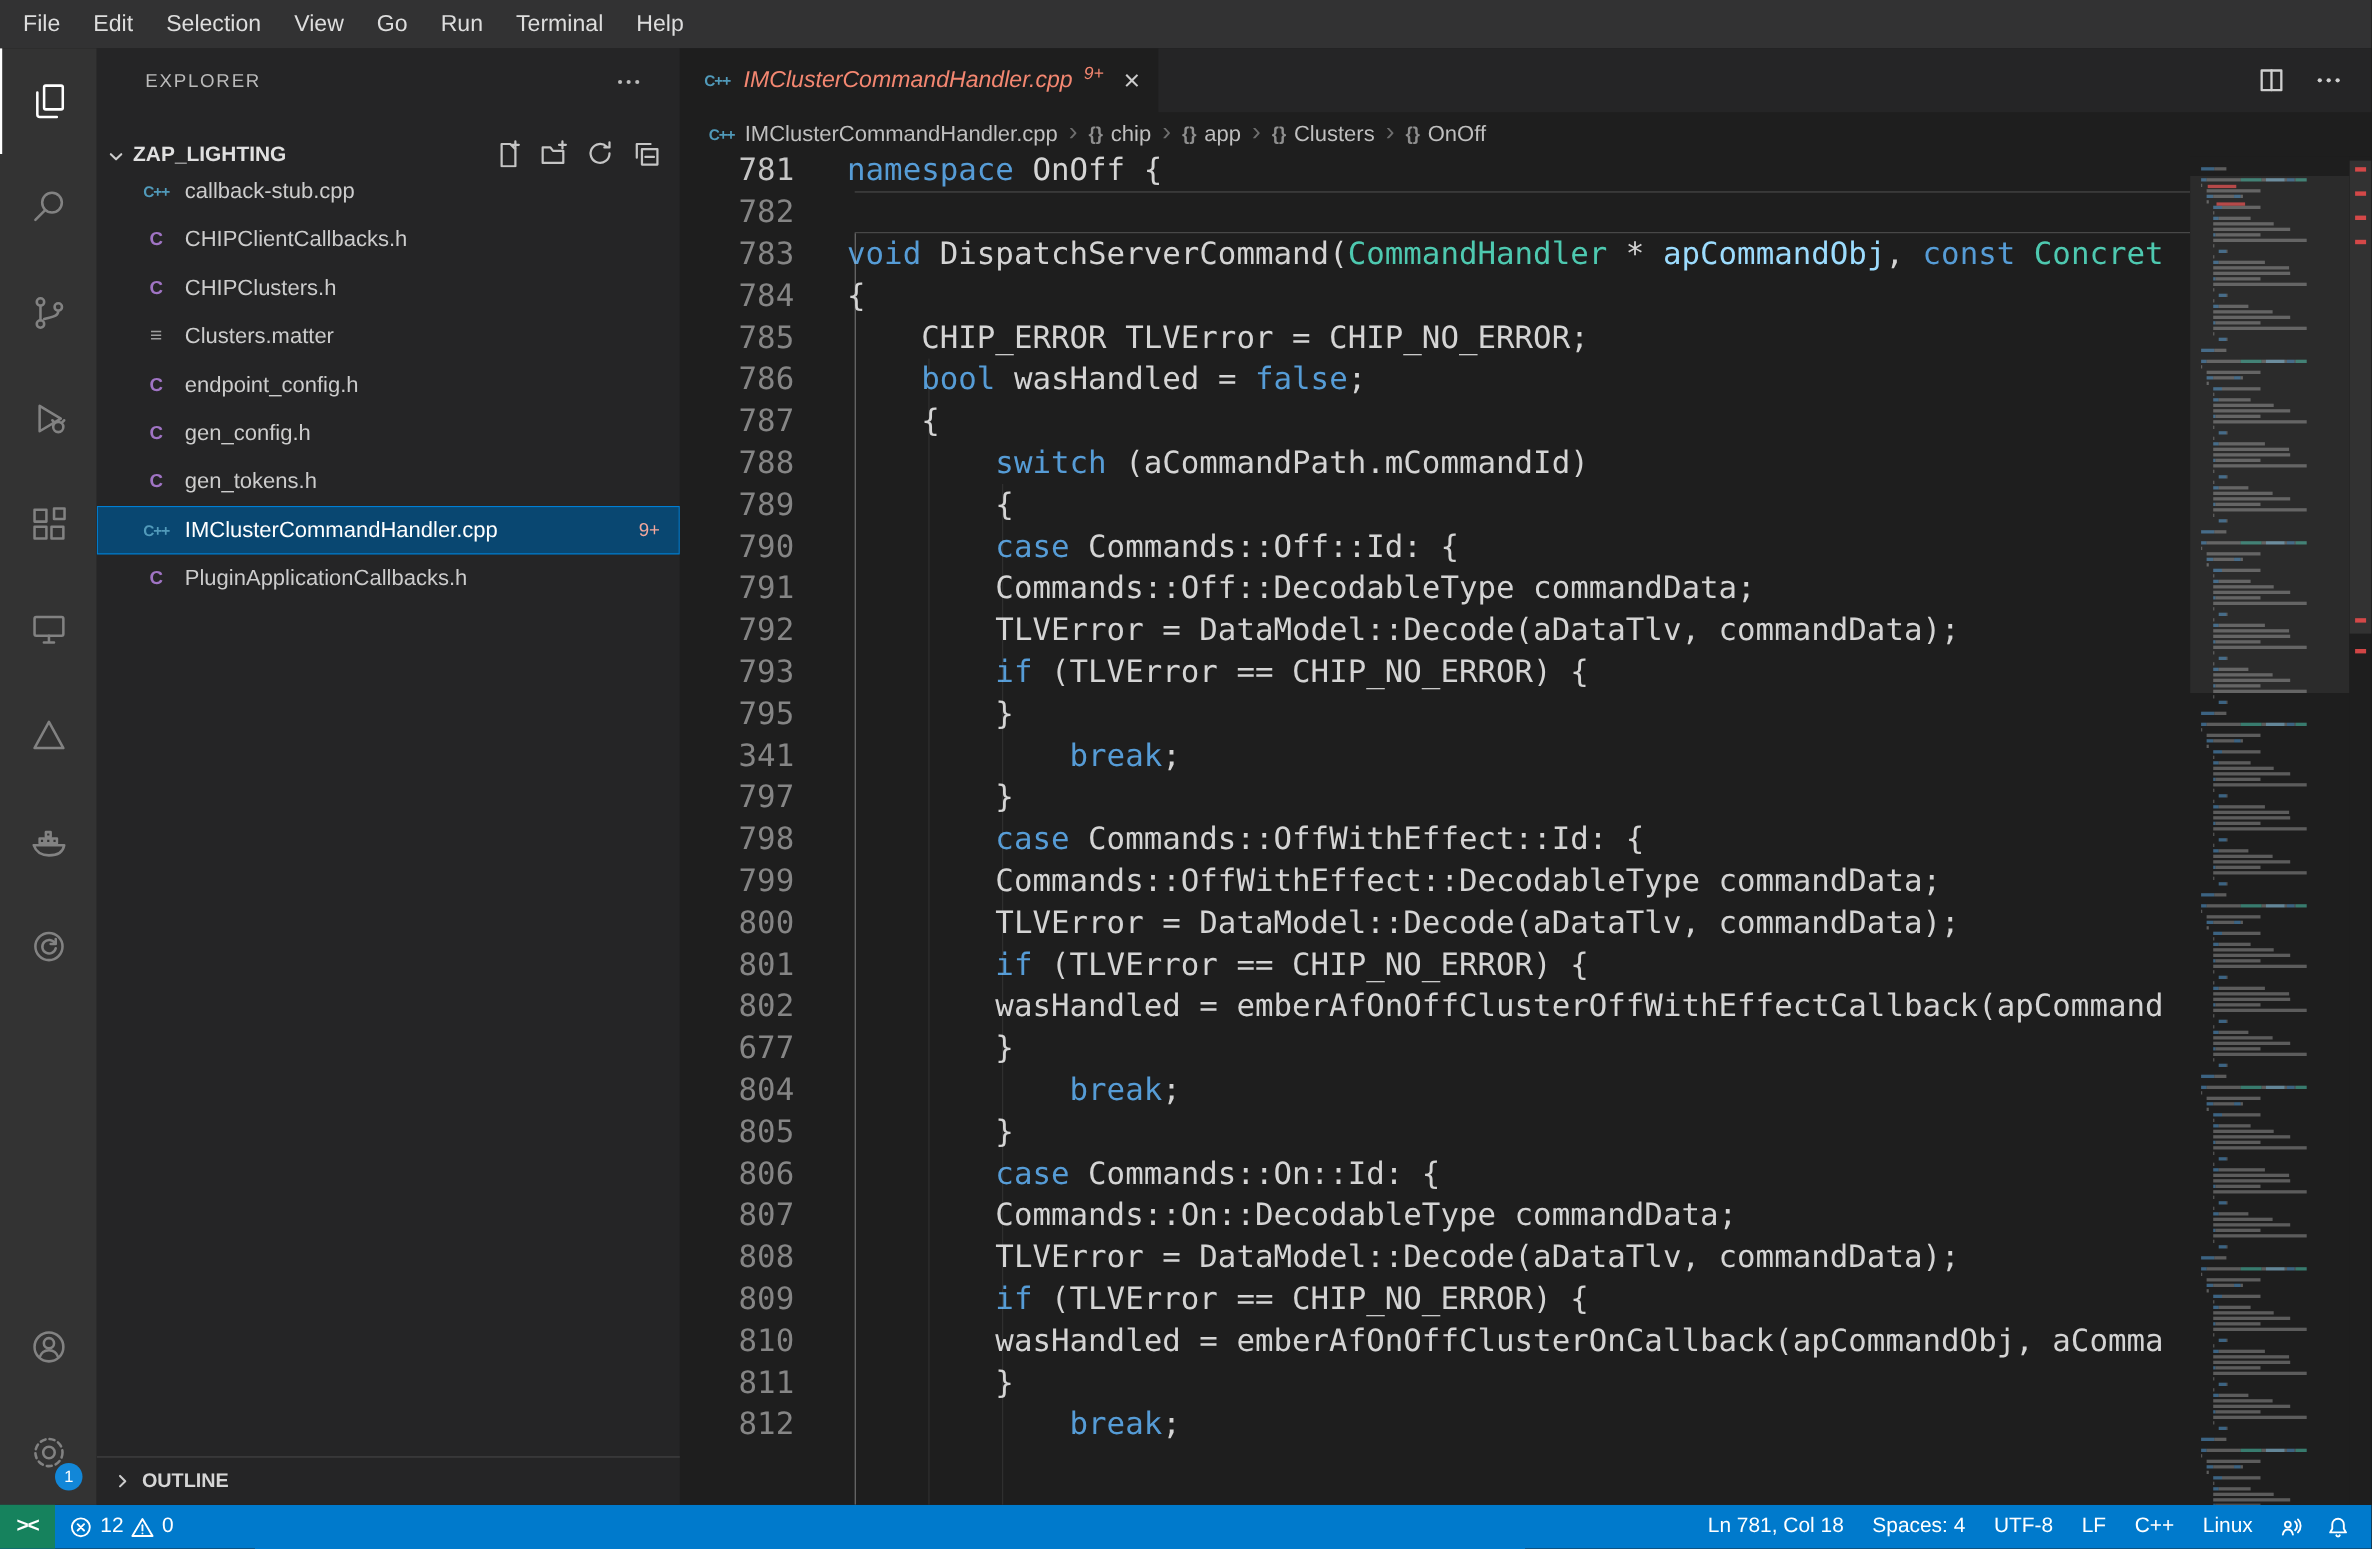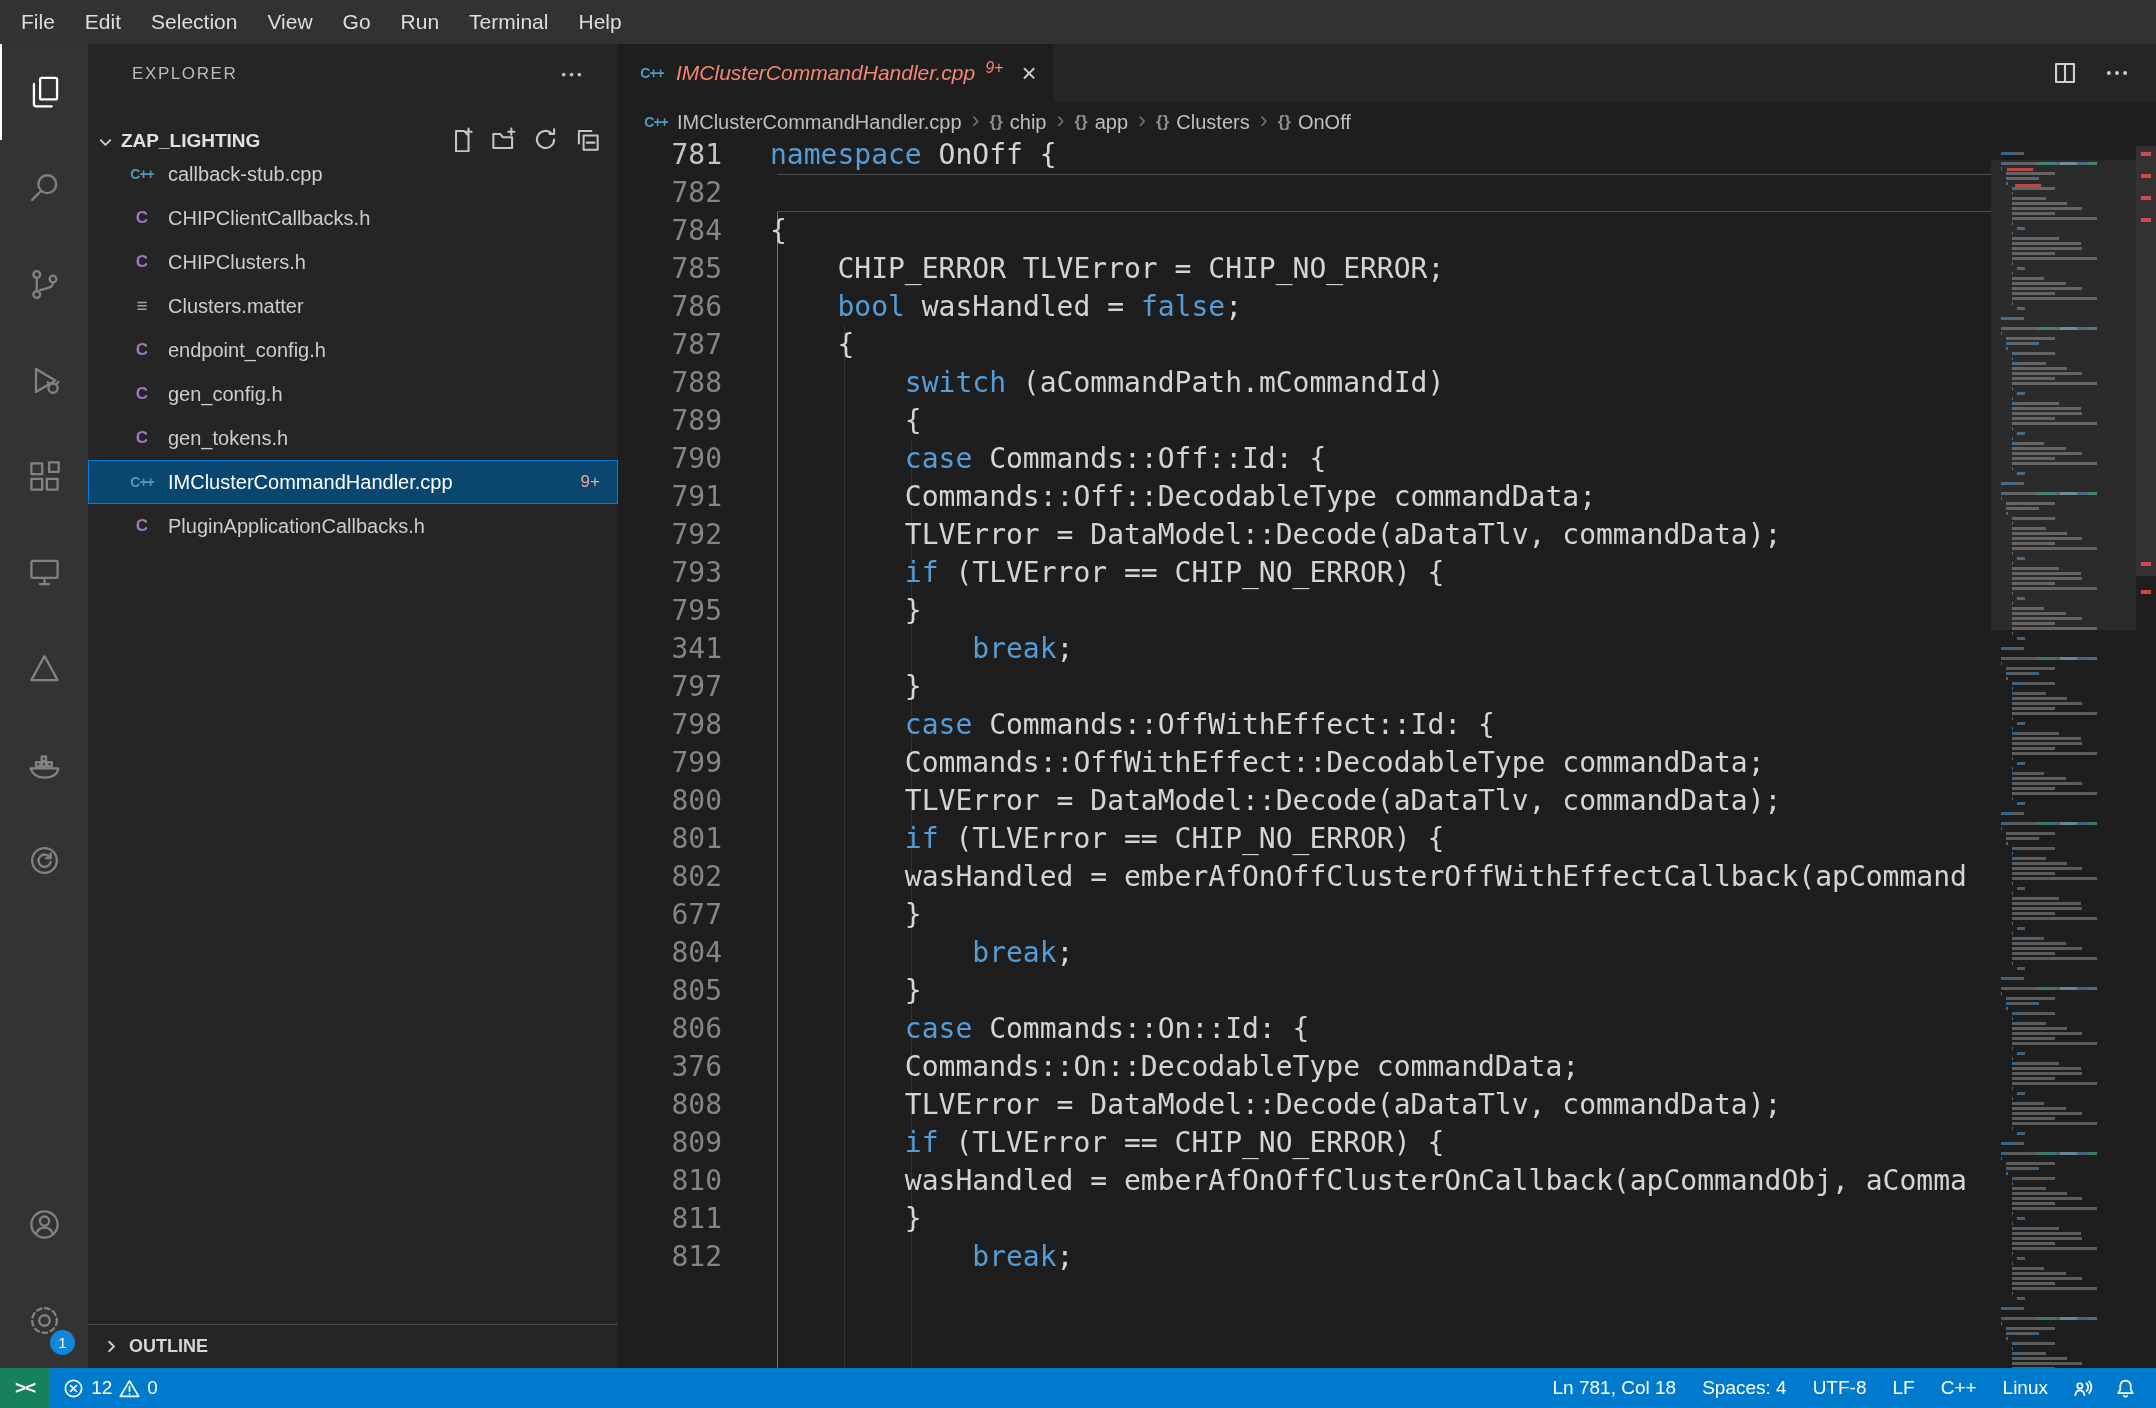--- a/index.html
+++ b/index.html
@@ -327,20 +327,24 @@
         <div class="code-scroll" id="code-lines">
             <div class="code-row active">
               <span class="ln">781</span>
               <span class="code-text"><span class="tk-kw">namespace</span><span class="tk-pl"> OnOff {</span></span>
             </div>
             <div class="code-row">
               <span class="ln">782</span>
               <span class="code-text"></span>
             </div>
             <div class="code-row">
+              <span class="ln">783</span>
+              <span class="code-text"><span class="tk-kw">void</span><span class="tk-pl"> DispatchServerCommand(</span><span class="tk-ty">CommandHandler</span><span class="tk-pl"> * </span><span class="tk-pm">apCommandObj</span><span class="tk-pl">, </span><span class="tk-kw">const</span><span class="tk-pl"> </span><span class="tk-ty">Concret</span></span>
+            </div>
+            <div class="code-row">
               <span class="ln">784</span>
               <span class="code-text"><span class="tk-pl">{</span></span>
             </div>
             <div class="code-row">
               <span class="ln">785</span>
               <span class="code-text"><span class="tk-pl">    CHIP_ERROR TLVError = CHIP_NO_ERROR;</span></span>
             </div>
             <div class="code-row">
               <span class="ln">786</span>
               <span class="code-text"><span class="tk-pl">    </span><span class="tk-kw">bool</span><span class="tk-pl"> wasHandled = </span><span class="tk-kw">false</span><span class="tk-pl">;</span></span>
@@ -415,21 +419,21 @@
             </div>
             <div class="code-row">
               <span class="ln">805</span>
               <span class="code-text"><span class="tk-pl">        }</span></span>
             </div>
             <div class="code-row">
               <span class="ln">806</span>
               <span class="code-text"><span class="tk-pl">        </span><span class="tk-kw">case</span><span class="tk-pl"> Commands::On::Id: {</span></span>
             </div>
             <div class="code-row">
-              <span class="ln">376</span>
+              <span class="ln">807</span>
               <span class="code-text"><span class="tk-pl">        Commands::On::DecodableType commandData;</span></span>
             </div>
             <div class="code-row">
               <span class="ln">808</span>
               <span class="code-text"><span class="tk-pl">        TLVError = DataModel::Decode(aDataTlv, commandData);</span></span>
             </div>
             <div class="code-row">
               <span class="ln">809</span>
               <span class="code-text"><span class="tk-pl">        </span><span class="tk-kw">if</span><span class="tk-pl"> (TLVError == CHIP_NO_ERROR) {</span></span>
             </div>

